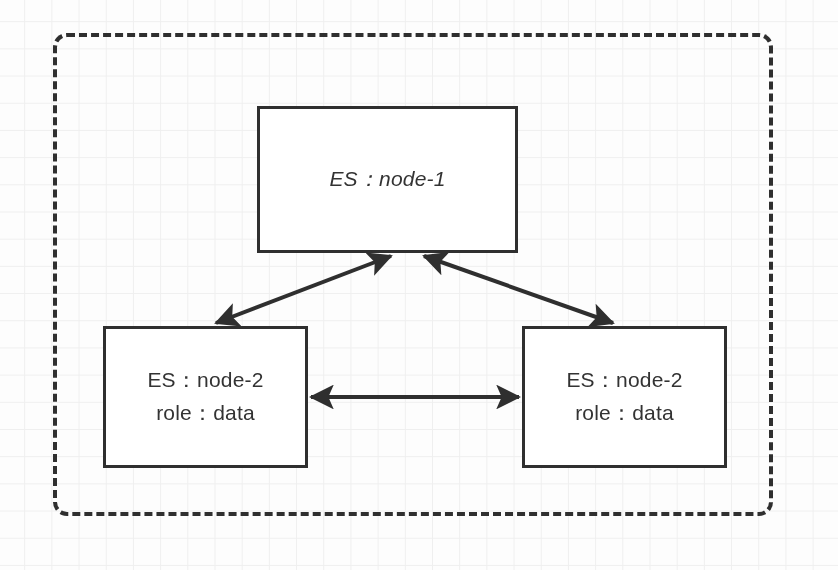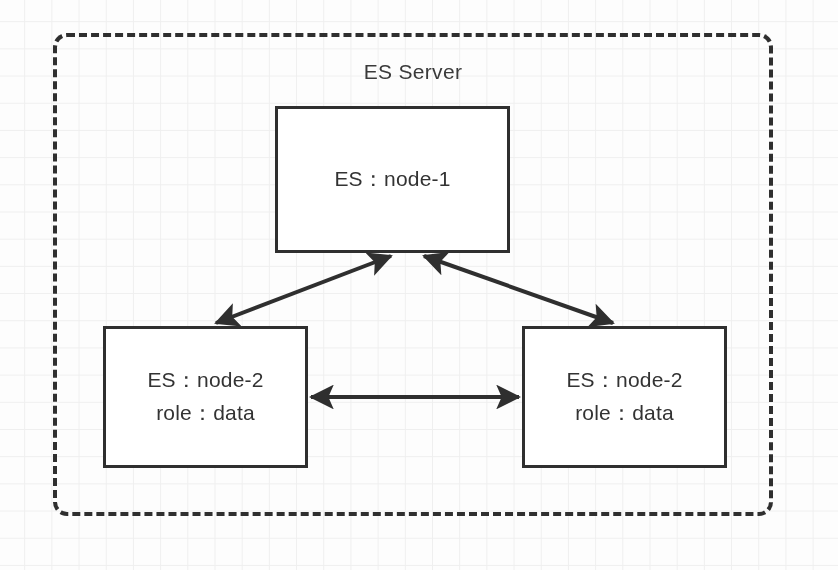--- a/index.html
+++ b/index.html
@@ -60,24 +60,25 @@
     justify-content: center;
     color: #333333;
     font-size: 21px;
     line-height: 1.55;
     letter-spacing: 0.2px;
   }
   .node-line {
     white-space: nowrap;
   }
   #node-master {
-    left: 275px;
+    left: 257px;
     top: 106px;
-    width: 235px;
+    width: 261px;
     height: 147px;
+    font-style: italic;
   }
   #node-data-left {
     left: 103px;
     top: 326px;
     width: 205px;
     height: 142px;
   }
   #node-data-right {
     left: 522px;
     top: 326px;
@@ -85,21 +86,20 @@
     height: 142px;
   }
 </style>
 </head>
 <body>
 
 <div id="canvas">
 
   <div class="container-box"></div>
 
-  <div class="container-title">ES Server</div>
 
   <svg id="edges" viewBox="0 0 838 570" xmlns="http://www.w3.org/2000/svg">
     <defs>
       <marker id="arrow-end" viewBox="0 0 10 10" refX="9.2" refY="5" markerWidth="6.2" markerHeight="6.2" orient="auto-start-reverse">
         <path d="M 0 0 L 10 5 L 0 10 L 2.2 5 z" fill="#2f2f2f"></path>
       </marker>
       <marker id="arrow-start" viewBox="0 0 10 10" refX="9.2" refY="5" markerWidth="6.2" markerHeight="6.2" orient="auto-start-reverse">
         <path d="M 0 0 L 10 5 L 0 10 L 2.2 5 z" fill="#2f2f2f"></path>
       </marker>
     </defs>

